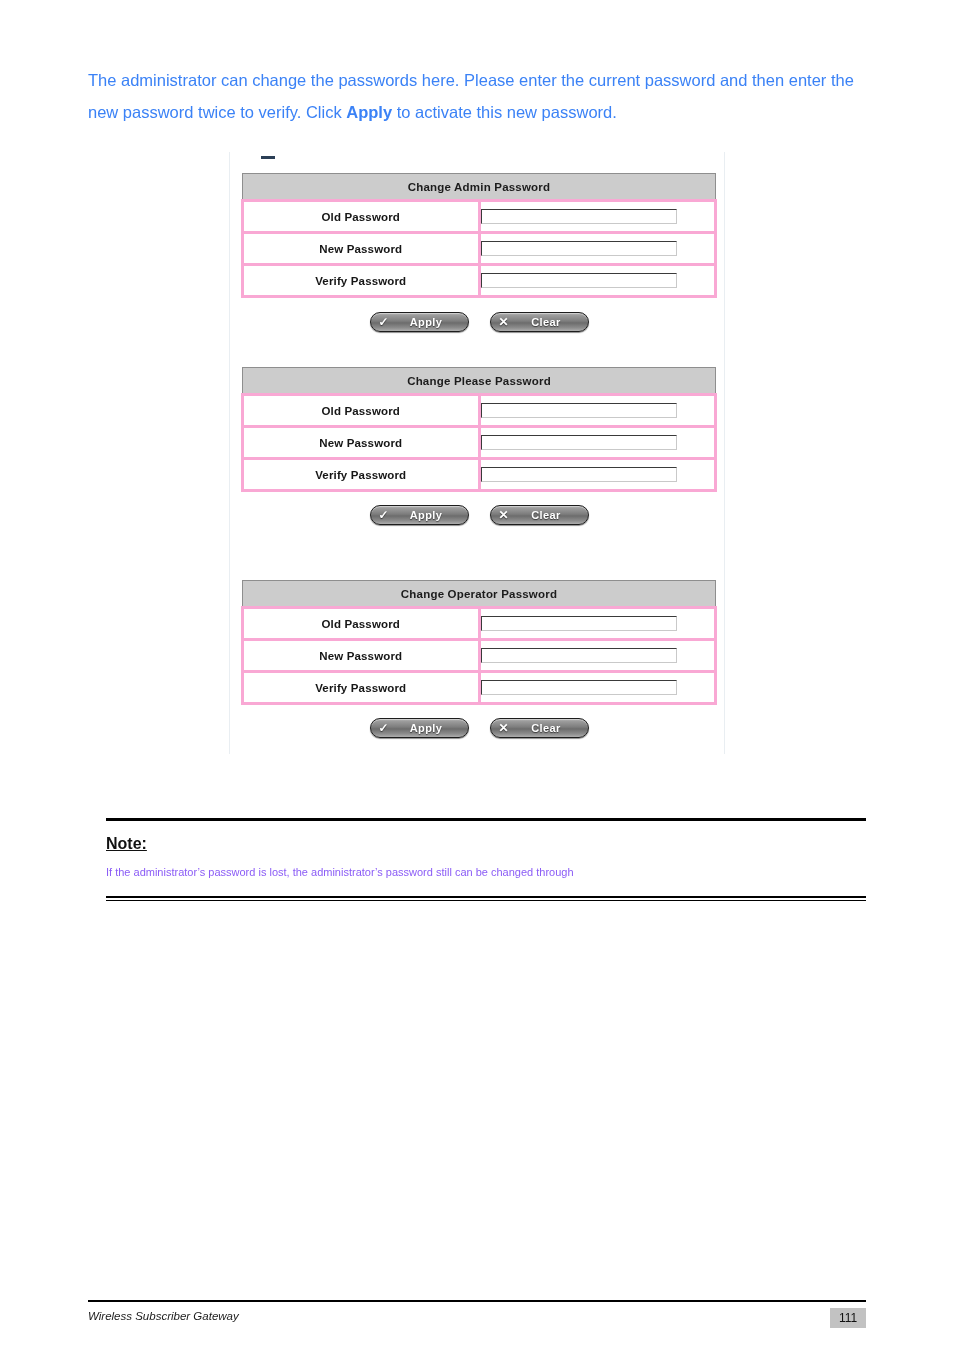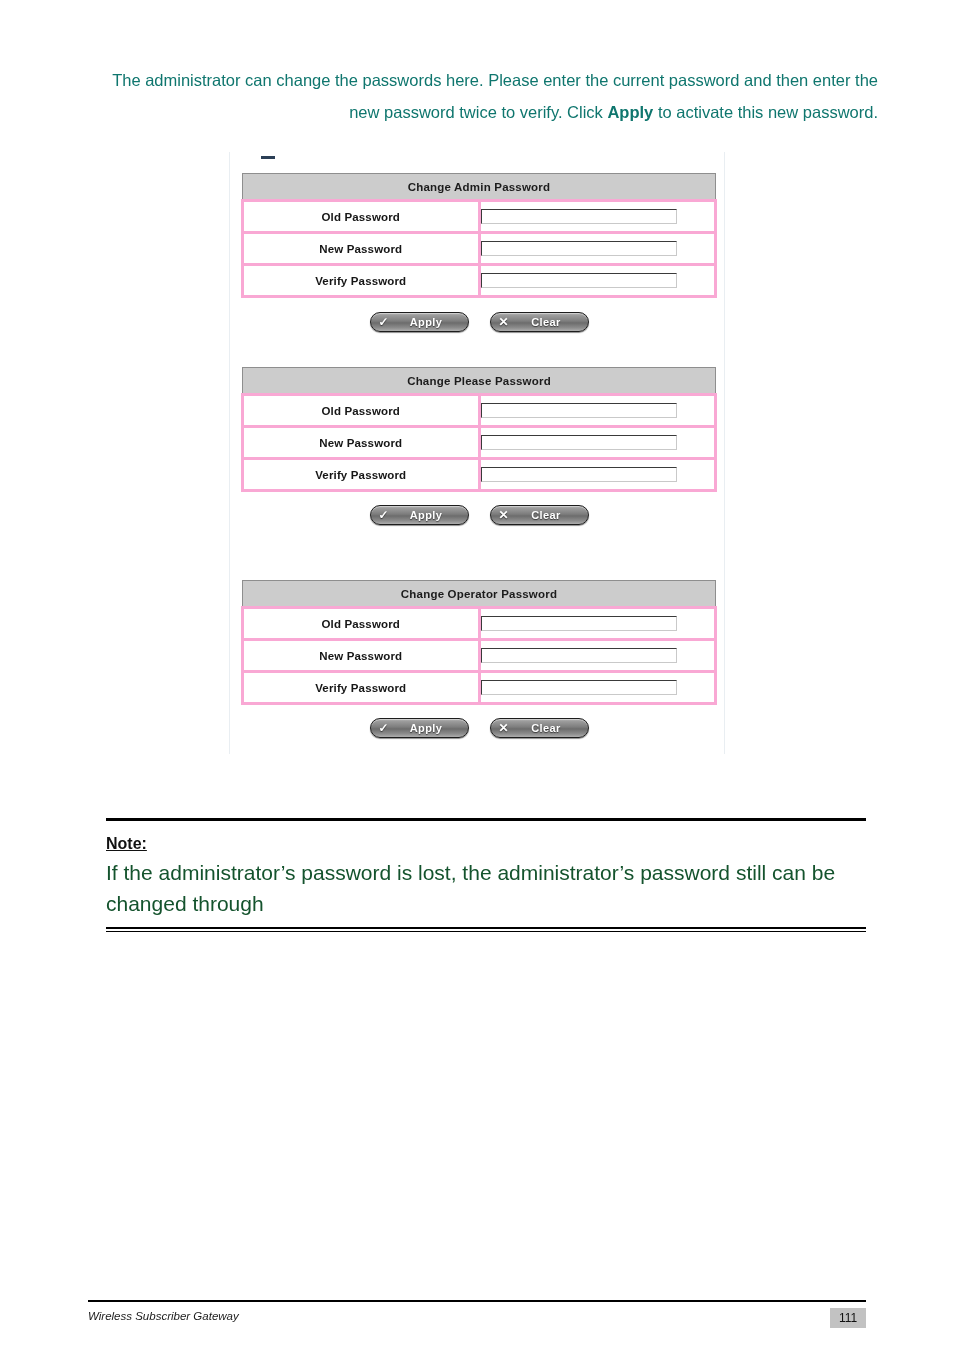--- a/index.html
+++ b/index.html
@@ -17,22 +17,21 @@
   }
 
   
   .intro {
     position: absolute;
     left: 88px;
     top: 64px;
     width: 790px;
     font-size: 16.5px;
     line-height: 32px;
-    color: #0f766e;
-    text-align: right;
+    color: #3b82f6;
   }
   .intro b { font-weight: bold; }
 
   
   .shot {
     position: absolute;
     left: 229px;
     top: 152px;
     width: 496px;
     height: 602px;
@@ -166,23 +165,23 @@
   .note-top-rule { height: 3px; background: #000000; }
   .note-body { padding: 10px 0 8px 0; }
   .note-title {
     font-size: 16px;
     font-weight: bold;
     color: #121212;
     line-height: 26px;
     text-decoration: underline;
   }
   .note-text {
-    font-size: 21px;
+    font-size: 11px;
     line-height: 31px;
-    color: #14532d;
+    color: #8b5cf6;
   }
   .note-bot-rule-a { height: 2px; background: #000000; }
   .note-bot-rule-gap { height: 2px; background: #ffffff; }
   .note-bot-rule-b { height: 1px; background: #000000; }
 
   
   .footer {
     position: absolute;
     left: 88px;
     top: 1300px;

